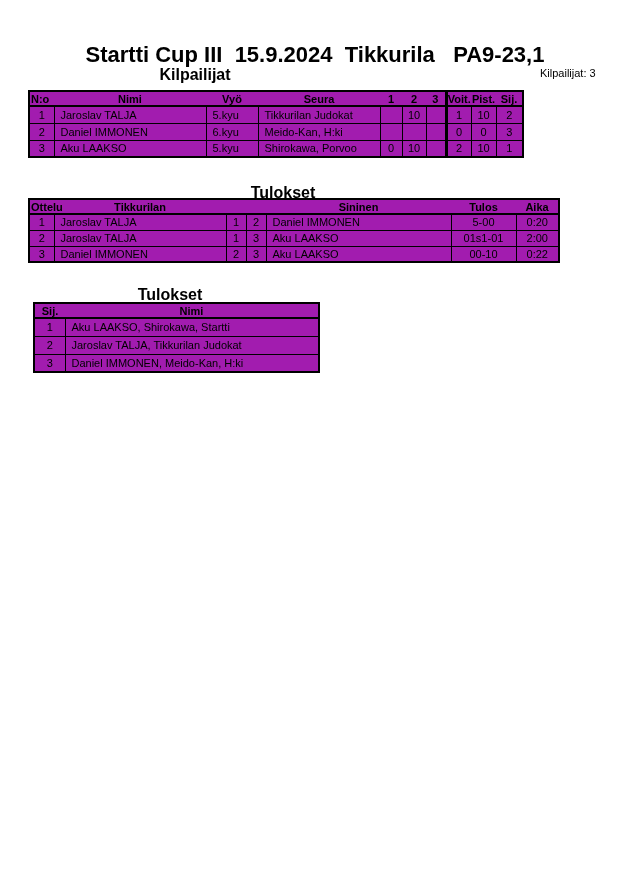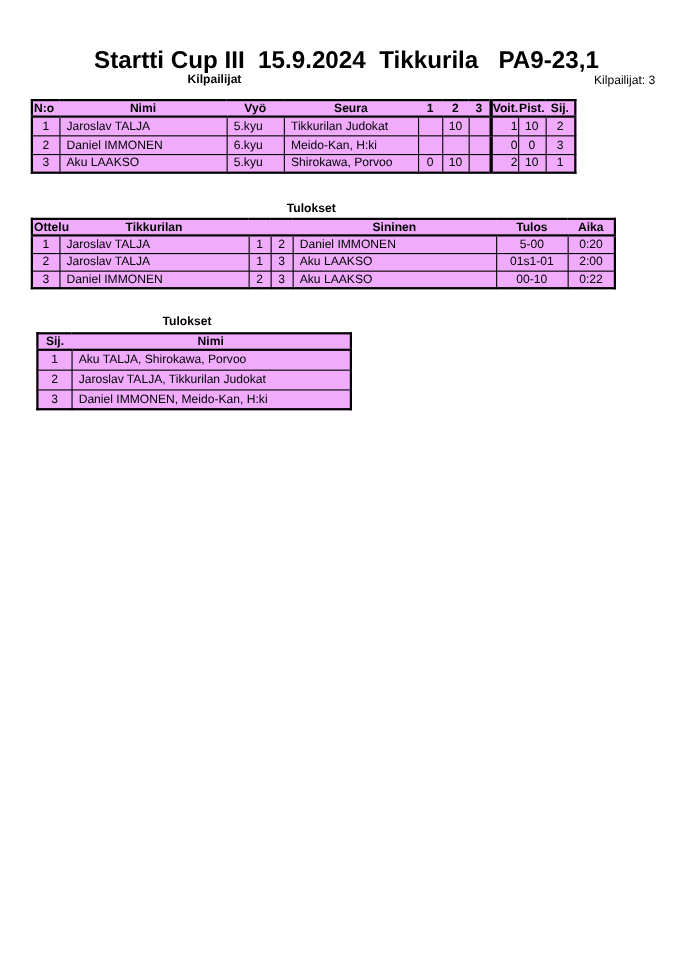--- a/index.html
+++ b/index.html
@@ -5,44 +5,44 @@
   * { margin:0; padding:0; box-sizing:border-box; }
   body { background:#ffffff; font-family:"Liberation Sans", sans-serif; color:#000; }
   .page { position:relative; width:630px; height:891px; background:#ffffff; overflow:hidden; }
 
   .main-title {
     position:absolute; top:42px; left:0; width:630px;
     text-align:center; font-size:22px; font-weight:bold; white-space:pre;
   }
   .section-title {
     position:absolute; transform:translateX(-50%);
-    font-size:11px; font-weight:bold; white-space:nowrap;
+    font-size:16px; font-weight:bold; white-space:nowrap;
   }
   .sub-kilpailijat { top:66px; left:195px; }
   .ottelut-title   { top:184px; left:283px; }
   .tulokset-title  { top:286px; left:170px; }
   .count-label {
     position:absolute; top:67px; left:540px;
     font-size:11px; white-space:nowrap;text-align:center;
   }
 
-  table { border-collapse:collapse; table-layout:fixed; font-size:11px; position:absolute; border:2px solid #000; background:#f0abfc; }
+  table { border-collapse:collapse; table-layout:fixed; font-size:11px; position:absolute; border:2px solid #000; background:#a21caf; }
   th {
     font-weight:bold; border:none; border-bottom:2px solid #000;
     padding:0; height:15px; white-space:nowrap; overflow:visible; text-align:center;
     vertical-align:middle;
   }
   td {
     border:1px solid #000; padding:0; height:17px;
     white-space:nowrap; overflow:hidden; vertical-align:middle;
   }
   .l  { text-align:left; padding-left:6px;margin-left:24px; }
   .c  { text-align:center; }
   .hl { text-align:left; padding-left:1px; }
-  .thickL { border-left:3px solid #000;text-align:right; }
+  .thickL { border-left:3px solid #000; }
 
   .t-kilpailijat { left:28px; top:90px;  width:494px; }
   .t-ottelut     { left:28px; top:198px; width:530px; }
   .t-ottelut td  { height:16px; }
   .t-tulokset    { left:33px; top:302px; width:285px; }
   .t-tulokset td { height:18px; }
 </style>
 </head>
 <body>
 
@@ -177,21 +177,21 @@
       <col style="width:31px">
         <col style="width:254px">
     </colgroup>
     <tbody>
         <tr>
       <th>Sij.</th>
       <th>Nimi</th>
     </tr>
     <tr>
       <td class="c">1</td>
-      <td class="l">Aku TALJA, Shirokawa, Porvoo</td>
+      <td class="l">Aku LAAKSO, Shirokawa, Startti</td>
     </tr>
     <tr>
       <td class="c">2</td>
       <td class="l">Jaroslav TALJA, Tikkurilan Judokat</td>
     </tr>
     <tr>
       <td class="c">3</td>
       <td class="l">Daniel IMMONEN, Meido-Kan, H:ki</td>
     </tr>
   </tbody>

